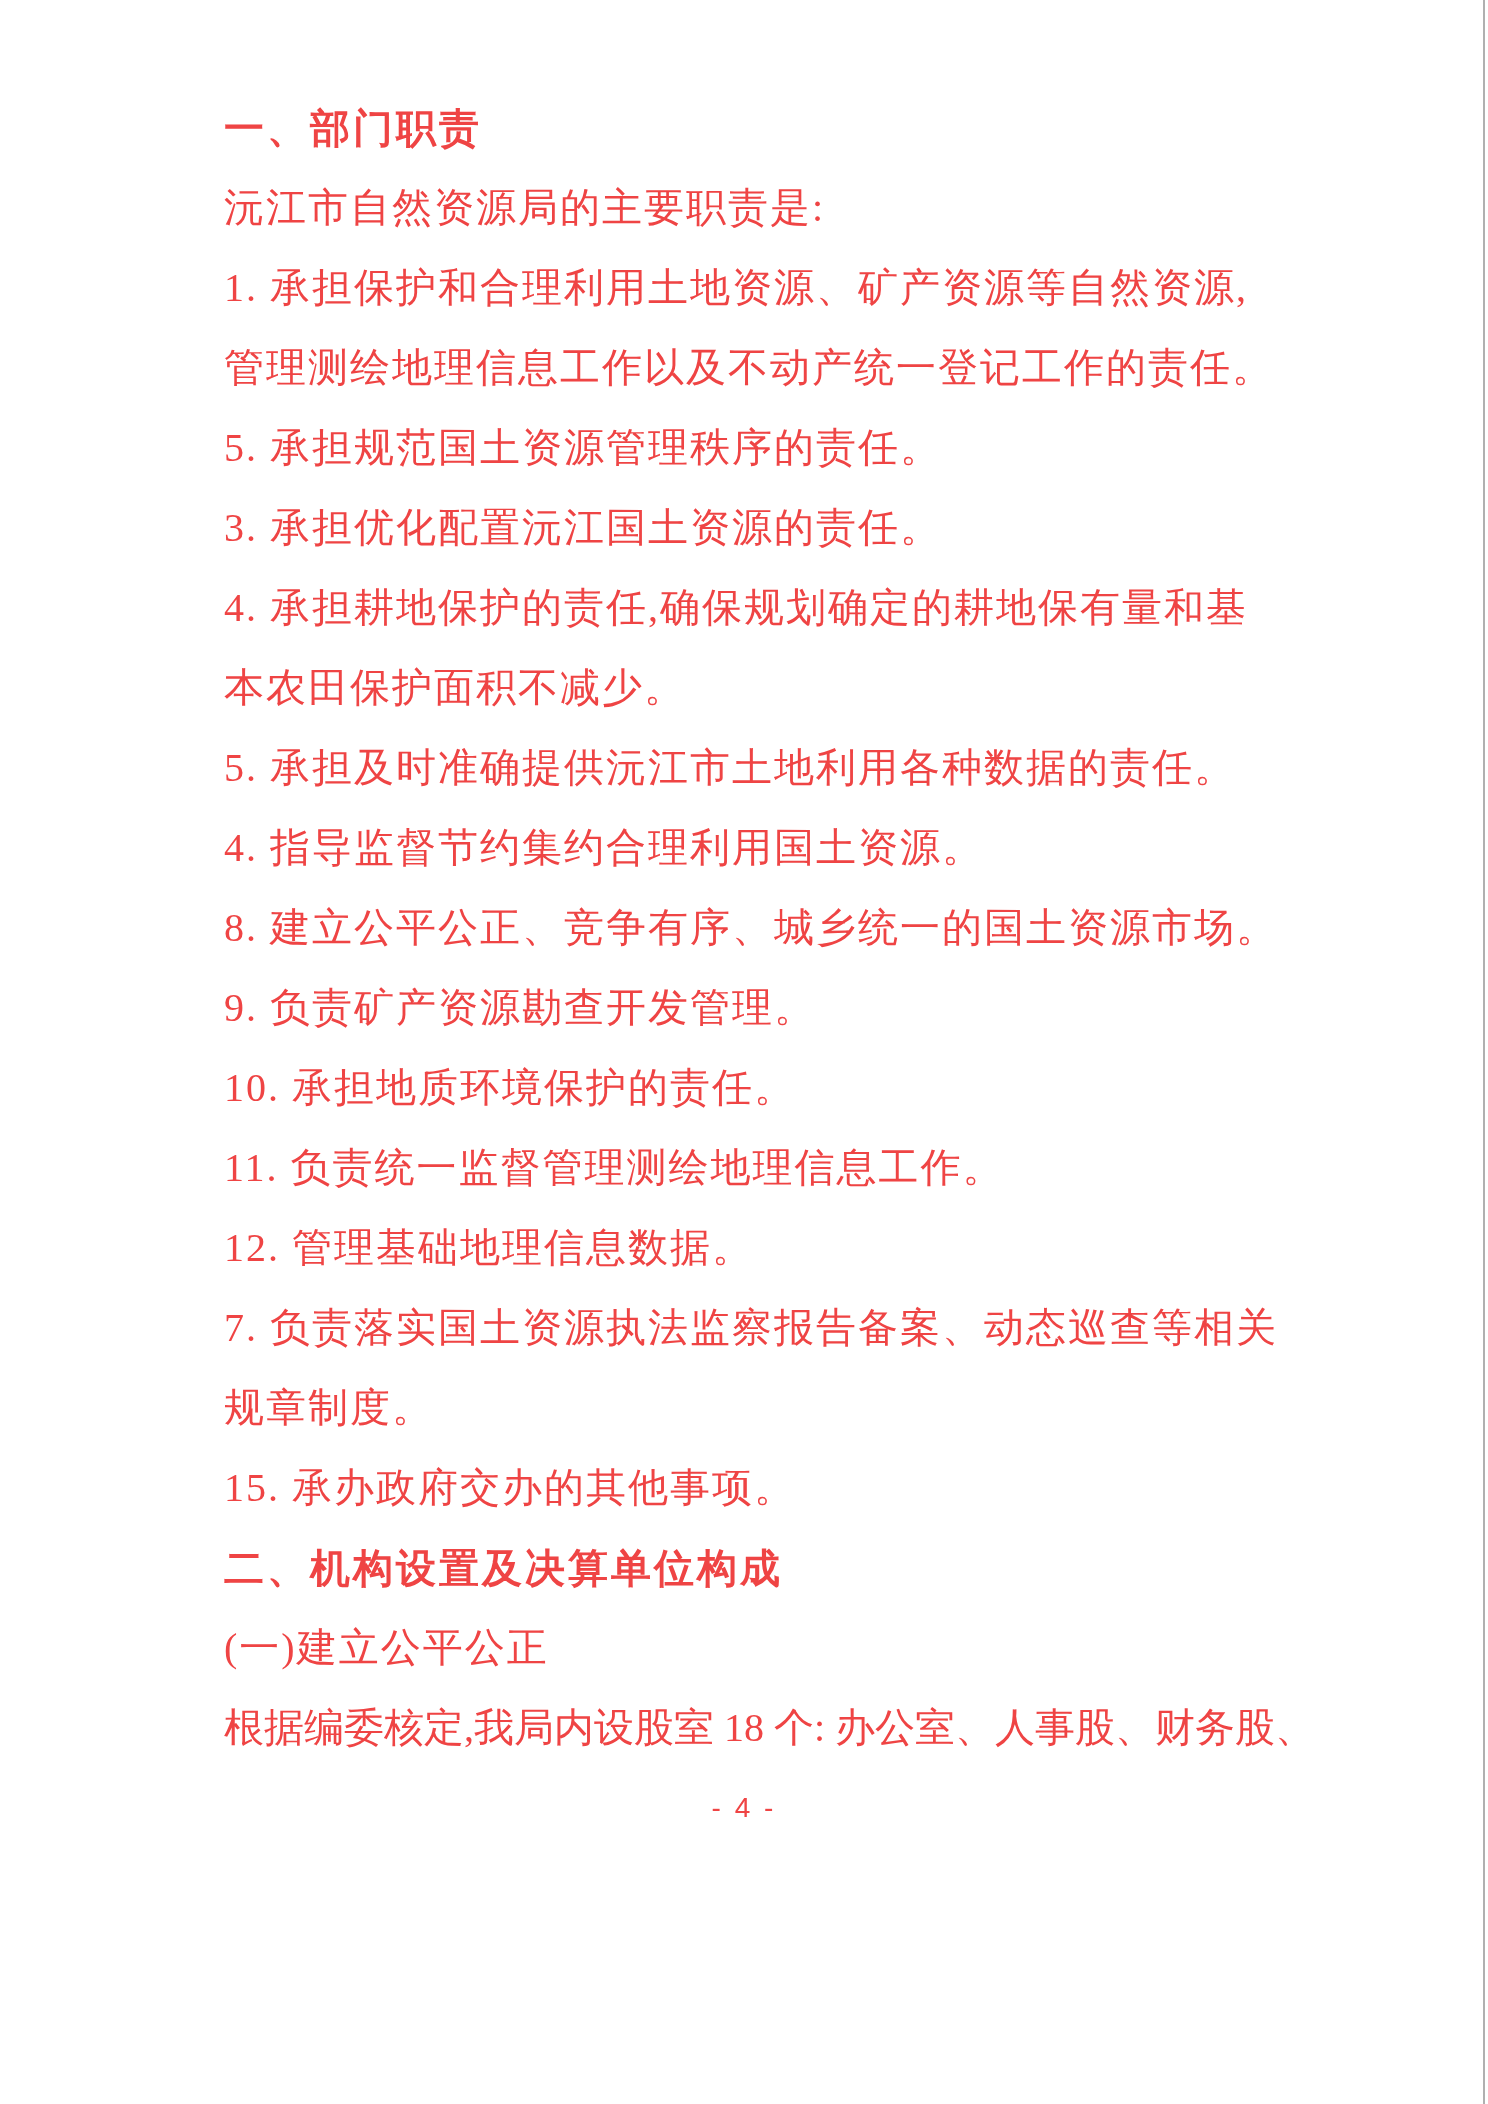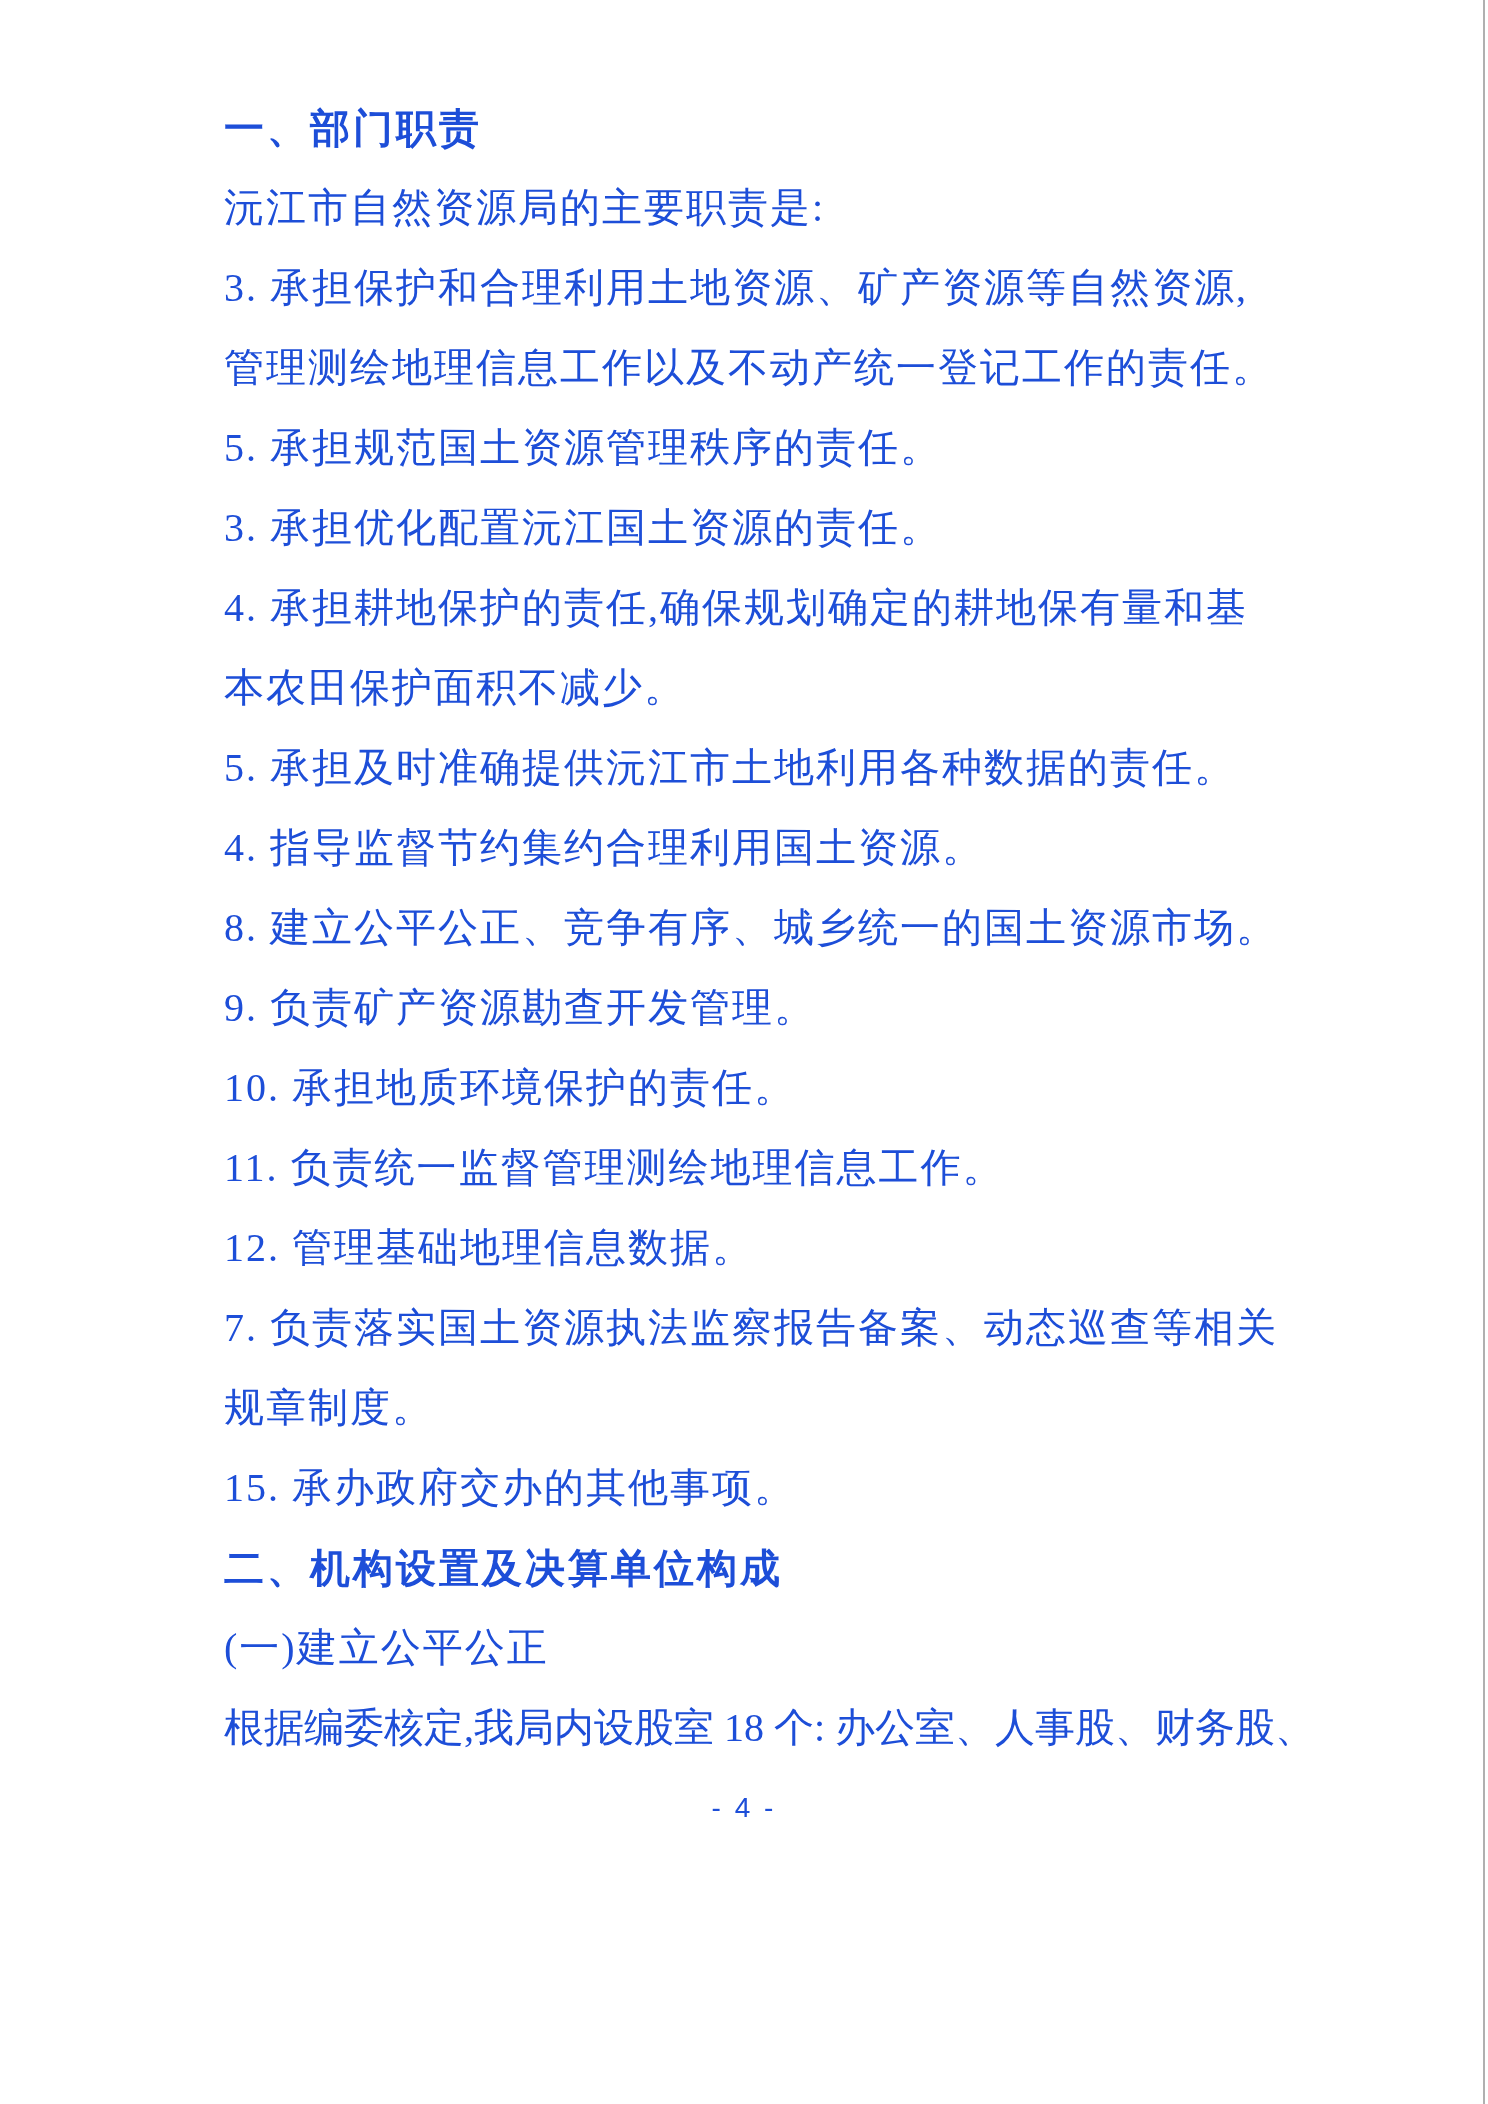--- a/index.html
+++ b/index.html
@@ -5,21 +5,21 @@
   html, body {
     margin: 0;
     padding: 0;
     background: #ffffff;
   }
   .page {
     position: relative;
     width: 1488px;
     height: 2104px;
     background: #ffffff;
-    color: #1d4ed8;
+    color: #ef4444;
     font-family: "Liberation Serif", "DejaVu Serif", serif;
     overflow: hidden;
   }
   .page-edge {
     position: absolute;
     top: 0;
     right: 3px;
     width: 2px;
     height: 100%;
     background: #b0b0b0;
@@ -53,21 +53,21 @@
   }
 </style>
 </head>
 <body>
 
 <div class="page">
   <div class="content">
     <div id="doc-lines">
         <div class="line h">一、部门职责</div>
         <div class="line">沅江市自然资源局的主要职责是:</div>
-        <div class="line">3. 承担保护和合理利用土地资源、矿产资源等自然资源,</div>
+        <div class="line">1. 承担保护和合理利用土地资源、矿产资源等自然资源,</div>
         <div class="line">管理测绘地理信息工作以及不动产统一登记工作的责任。</div>
         <div class="line">5. 承担规范国土资源管理秩序的责任。</div>
         <div class="line">3. 承担优化配置沅江国土资源的责任。</div>
         <div class="line">4. 承担耕地保护的责任,确保规划确定的耕地保有量和基</div>
         <div class="line">本农田保护面积不减少。</div>
         <div class="line">5. 承担及时准确提供沅江市土地利用各种数据的责任。</div>
         <div class="line">4. 指导监督节约集约合理利用国土资源。</div>
         <div class="line">8. 建立公平公正、竞争有序、城乡统一的国土资源市场。</div>
         <div class="line">9. 负责矿产资源勘查开发管理。</div>
         <div class="line">10. 承担地质环境保护的责任。</div>

